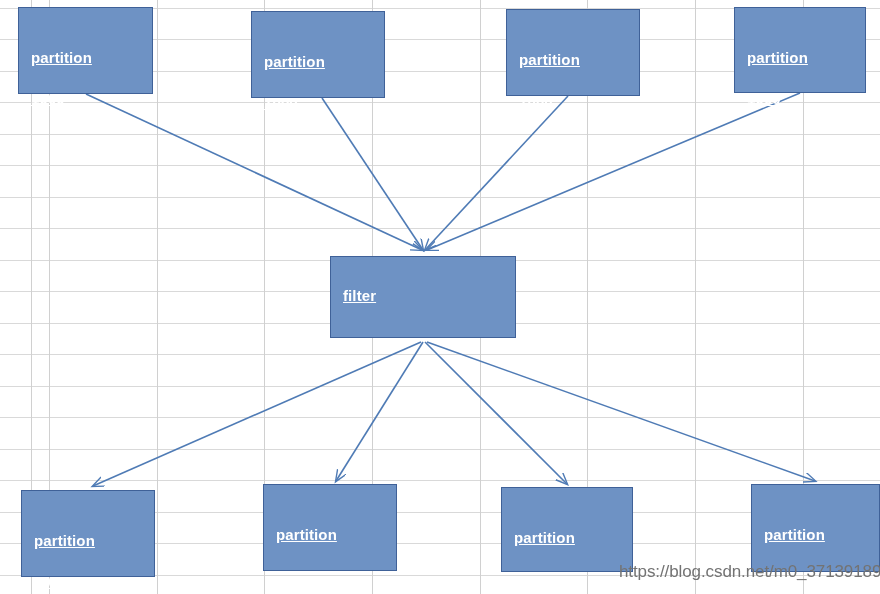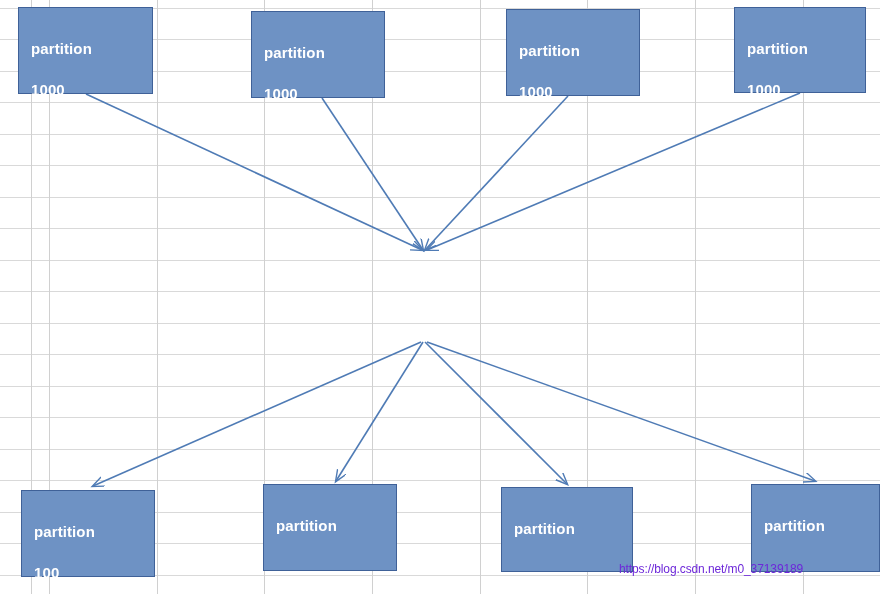--- a/index.html
+++ b/index.html
@@ -36,32 +36,33 @@
   }
   .node {
     position: absolute;
     box-sizing: border-box;
     background: #6E92C4;
     border: 1px solid #3F6198;
     color: #ffffff;
     font-weight: bold;
     font-size: 15px;
     line-height: 1.35;
-    padding: 11px 0 0 12px;
+    padding: 20px 0 0 12px;
     letter-spacing: 0.1px;
     white-space: pre-line;
+    text-decoration: underline;
   }
   .node .ln { display: block; }
   .node.filter { padding-top: 9px; }
   #watermark {
     position: absolute;
     left: 619px;
     top: 562px;
-    font-size: 12px;
-    color: #6d28d9;
+    font-size: 17px;
+    color: #737373;
     font-family: "Liberation Sans", sans-serif;
     white-space: nowrap;
     letter-spacing: -0.1px;
   }
 </style>
 </head>
 <body>
 
 <div id="canvas">
 
@@ -97,20 +98,23 @@
   </div>
   <div class="node" style="left: 506px; top: 9px; width: 134px; height: 87px;">
     <span class="ln">partition</span>
     <span class="ln">1000</span>
   </div>
   <div class="node" style="left: 734px; top: 7px; width: 132px; height: 86px;">
     <span class="ln">partition</span>
     <span class="ln">1000</span>
   </div>
 
+  <div class="node filter" style="left: 330px; top: 256px; width: 186px; height: 82px;">
+    <span class="ln">filter</span>
+  </div>
 
   <div class="node" style="left: 21px; top: 490px; width: 134px; height: 87px;">
     <span class="ln">partition</span>
     <span class="ln">100</span>
   </div>
   <div class="node" style="left: 263px; top: 484px; width: 134px; height: 87px;">
     <span class="ln">partition</span>
   </div>
   <div class="node" style="left: 501px; top: 487px; width: 132px; height: 85px;">
     <span class="ln">partition</span>

